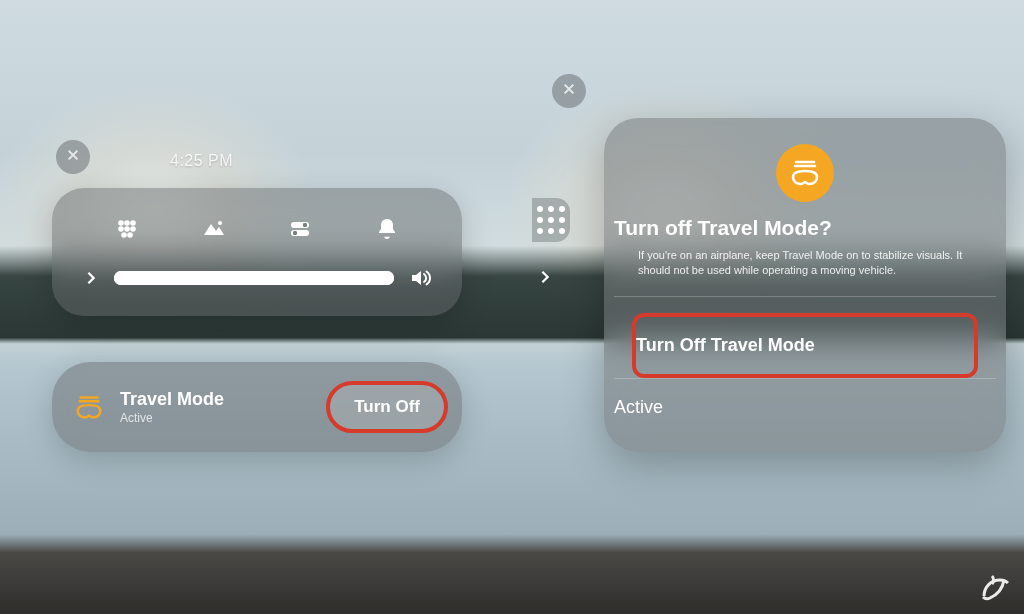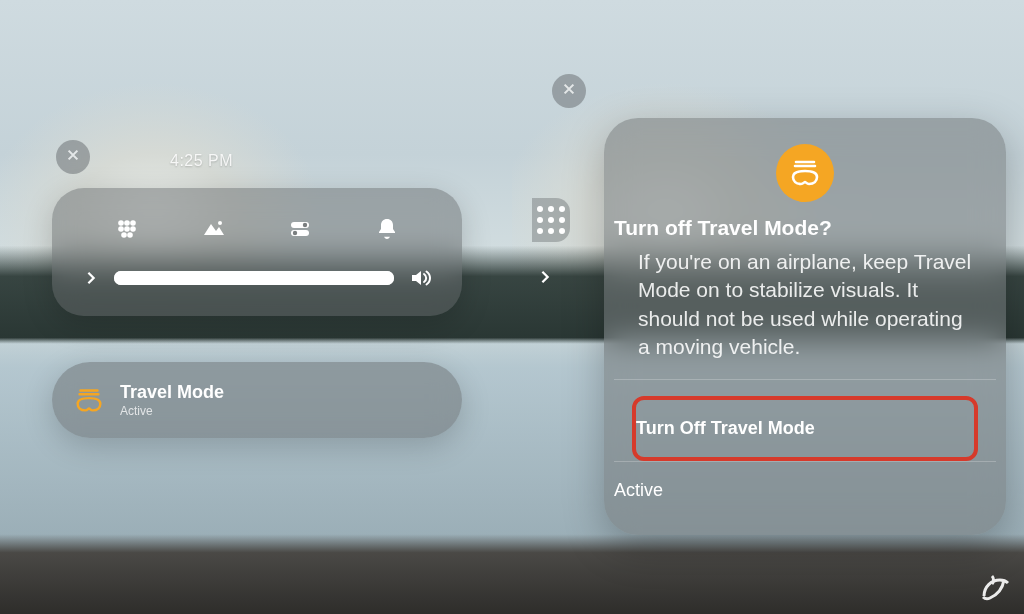--- a/index.html
+++ b/index.html
@@ -51,21 +51,21 @@
   .vol-row { display: flex; align-items: center; gap: 14px; padding: 4px 4px 2px; }
   .chev { color: #fff; width: 18px; height: 18px; display:flex; align-items:center; justify-content:center; cursor:pointer; }
   .chev svg { width: 14px; height: 14px; stroke:#fff; stroke-width:2.6; fill:none; }
   .vol-track { flex: 1; height: 14px; border-radius: 8px; background: #fdfdfd; position: relative; }
   .vol-fill { position:absolute; left:0; top:0; bottom:0; border-radius:8px; background:#fff; }
   .vol-ic { color:#fff; width:24px; height:24px; }
   .vol-ic svg{ width:24px; height:24px; fill:#fff; }
 
   
   .tm-card {
-    position: absolute; left: 52px; top: 362px; width: 410px; height: 76px;
+    position: absolute; left: 52px; top: 362px; width: 410px; height: 90px;
     border-radius: 38px; background: rgba(100,105,107,.48);
     backdrop-filter: blur(14px);
     display: flex; align-items: center; padding: 0 14px 0 20px; gap: 14px;
     box-shadow: 0 8px 30px rgba(0,0,0,.18);
   }
   .tm-icon { width: 34px; height: 34px; color:#f5a623; display:flex; align-items:center; justify-content:center; }
   .tm-text { flex:1; color:#fff; }
   .tm-title { font-size: 18px; font-weight: 600; }
   .tm-sub { font-size: 12px; color: rgba(255,255,255,.75); margin-top:1px; }
   .turnoff-pill {
@@ -90,21 +90,21 @@
     backdrop-filter: blur(16px);
     box-shadow: 0 12px 40px rgba(0,0,0,.25);
     padding: 26px 10px 16px; color:#fff;
   }
   .dialog .big-icon {
     width:58px; height:58px; margin: 0 auto 14px; border-radius:50%;
     background:#f5a623; display:flex; align-items:center; justify-content:center;
   }
   .dialog .big-icon svg { width:36px; height:36px; }
   .dialog h2 { font-size: 21px; font-weight:700; margin-bottom:8px; }
-  .dialog p { font-size: 21px; line-height:1.35; color: rgba(255,255,255,.88); padding: 0 24px 18px; }
+  .dialog p { font-size: 11px; line-height:1.35; color: rgba(255,255,255,.88); padding: 0 24px 18px; }
   .dialog .sep { height:1px; background: rgba(255,255,255,.22); margin: 0 0 0; }
   .dialog .opt { padding: 18px 0; font-size:18px; font-weight:600; cursor:pointer; }
   .dialog .opt.cancel { font-weight:500; }
   .dialog .redbox {
     margin: 16px 18px 0; border: 4px solid #d63a2b; border-radius: 12px;
   }
 
   
   .wm { position:absolute; right:8px; bottom:6px; width:42px; height:42px; opacity:.9; }
   .wm svg { width:42px; height:42px; stroke:#fff; stroke-width:3; fill:none; }
@@ -192,20 +192,21 @@
             <g fill="none" stroke="#f5a623" stroke-width="2.6" stroke-linecap="round">
               <path d="M8 12h20M9 8h18"></path>
               <path d="M6 22c0-4 4-6 12-6s12 2 12 6-3 7-8 7c-2.2 0-3.2-2-4-2s-1.8 2-4 2c-5 0-8-3-8-7z" fill="none"></path>
             </g>
           </svg>
       </div>
       <div class="tm-text">
         <div class="tm-title">Travel Mode</div>
         <div class="tm-sub">Active</div>
       </div>
+      <div class="turnoff-pill">Turn Off</div>
     </div>
   </div>
 
   <div class="panel right">
     <div class="bg"></div>
 
     <div class="close-btn">
       <span>
         <svg viewBox="0 0 16 16">
             <path d="M3 3 L13 13 M13 3 L3 13" fill="none"></path>

